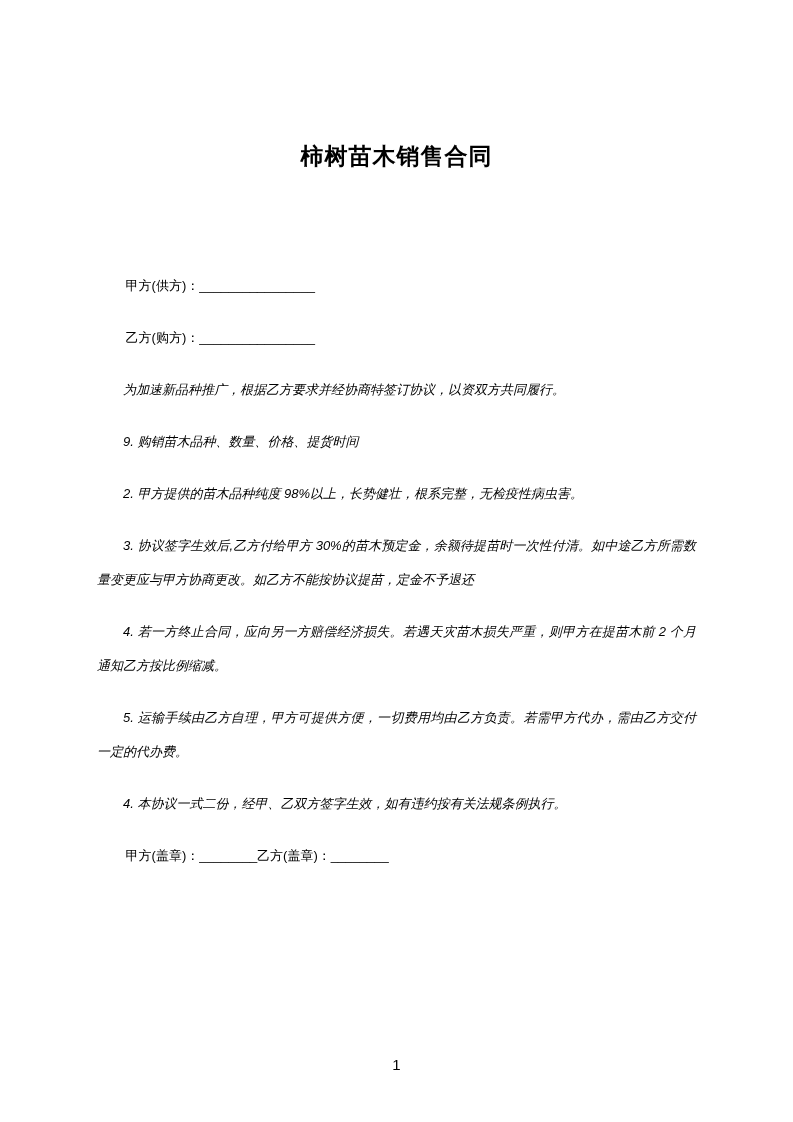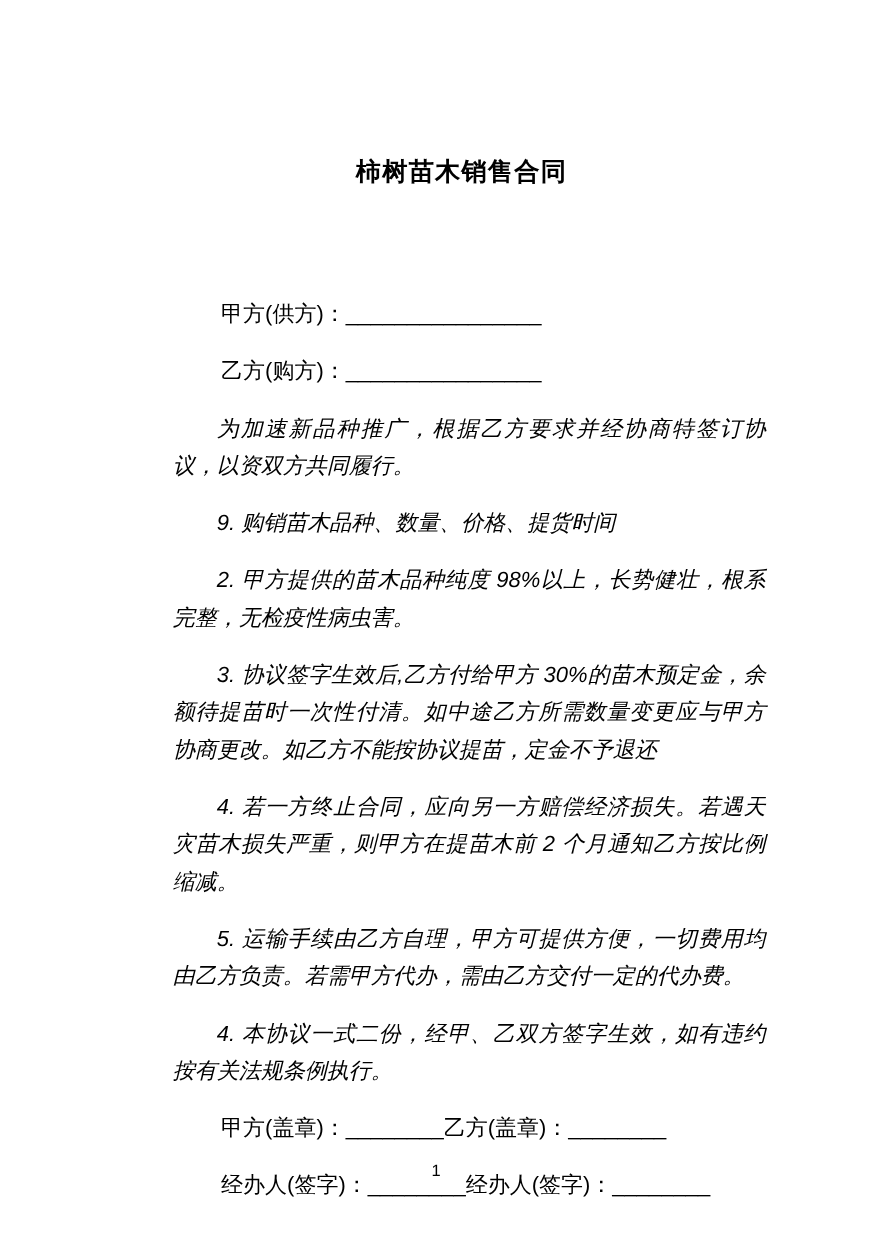--- a/index.html
+++ b/index.html
@@ -10,37 +10,36 @@
   }
   .page {
     position: relative;
     width: 793px;
     height: 1122px;
     margin: 0 auto;
     background: #ffffff;
     color: #000000;
     font-family: "Liberation Sans", "DejaVu Sans", sans-serif;
     overflow: hidden;
-    padding-left: 46px;
   }
   .content {
     padding: 142px 97px 0 97px;
   }
   .doc-title {
     font-size: 23px;
     font-weight: bold;
     text-align: center;
     line-height: 28px;
     margin: 0 0 99px 0;
     letter-spacing: 1px;
   }
   .para {
-    font-size: 20px;
+    font-size: 13px;
     line-height: 34px;
-    margin: 0 0 18px 14px;
+    margin: 0 0 18px 0;
     text-align: justify;
   }
   .indent {
     text-indent: 2em;
     font-style: italic;
   }
   .party-line {
     text-indent: 2.2em;
   }
   .blank {
@@ -82,18 +81,17 @@
 
     <p class="para indent">4. 若一方终止合同，应向另一方赔偿经济损失。若遇天灾苗木损失严重，则甲方在提苗木前 2 个月通知乙方按比例缩减。</p>
 
     <p class="para indent">5. 运输手续由乙方自理，甲方可提供方便，一切费用均由乙方负责。若需甲方代办，需由乙方交付一定的代办费。</p>
 
     <p class="para indent">4. 本协议一式二份，经甲、乙双方签字生效，如有违约按有关法规条例执行。</p>
 
 
     <p class="para sig-row"><span>甲方(盖章)：</span><span class="blank">________</span><span>乙方(盖章)：</span><span class="blank">________</span></p>
 
-    <p class="para sig-row"><span>经办人(签字)：</span><span class="blank">________</span><span>经办人(签字)：</span><span class="blank">________</span></p>
 
   </div>
 
   <div class="page-number">1</div>
 </div>
 
 </body></html>

